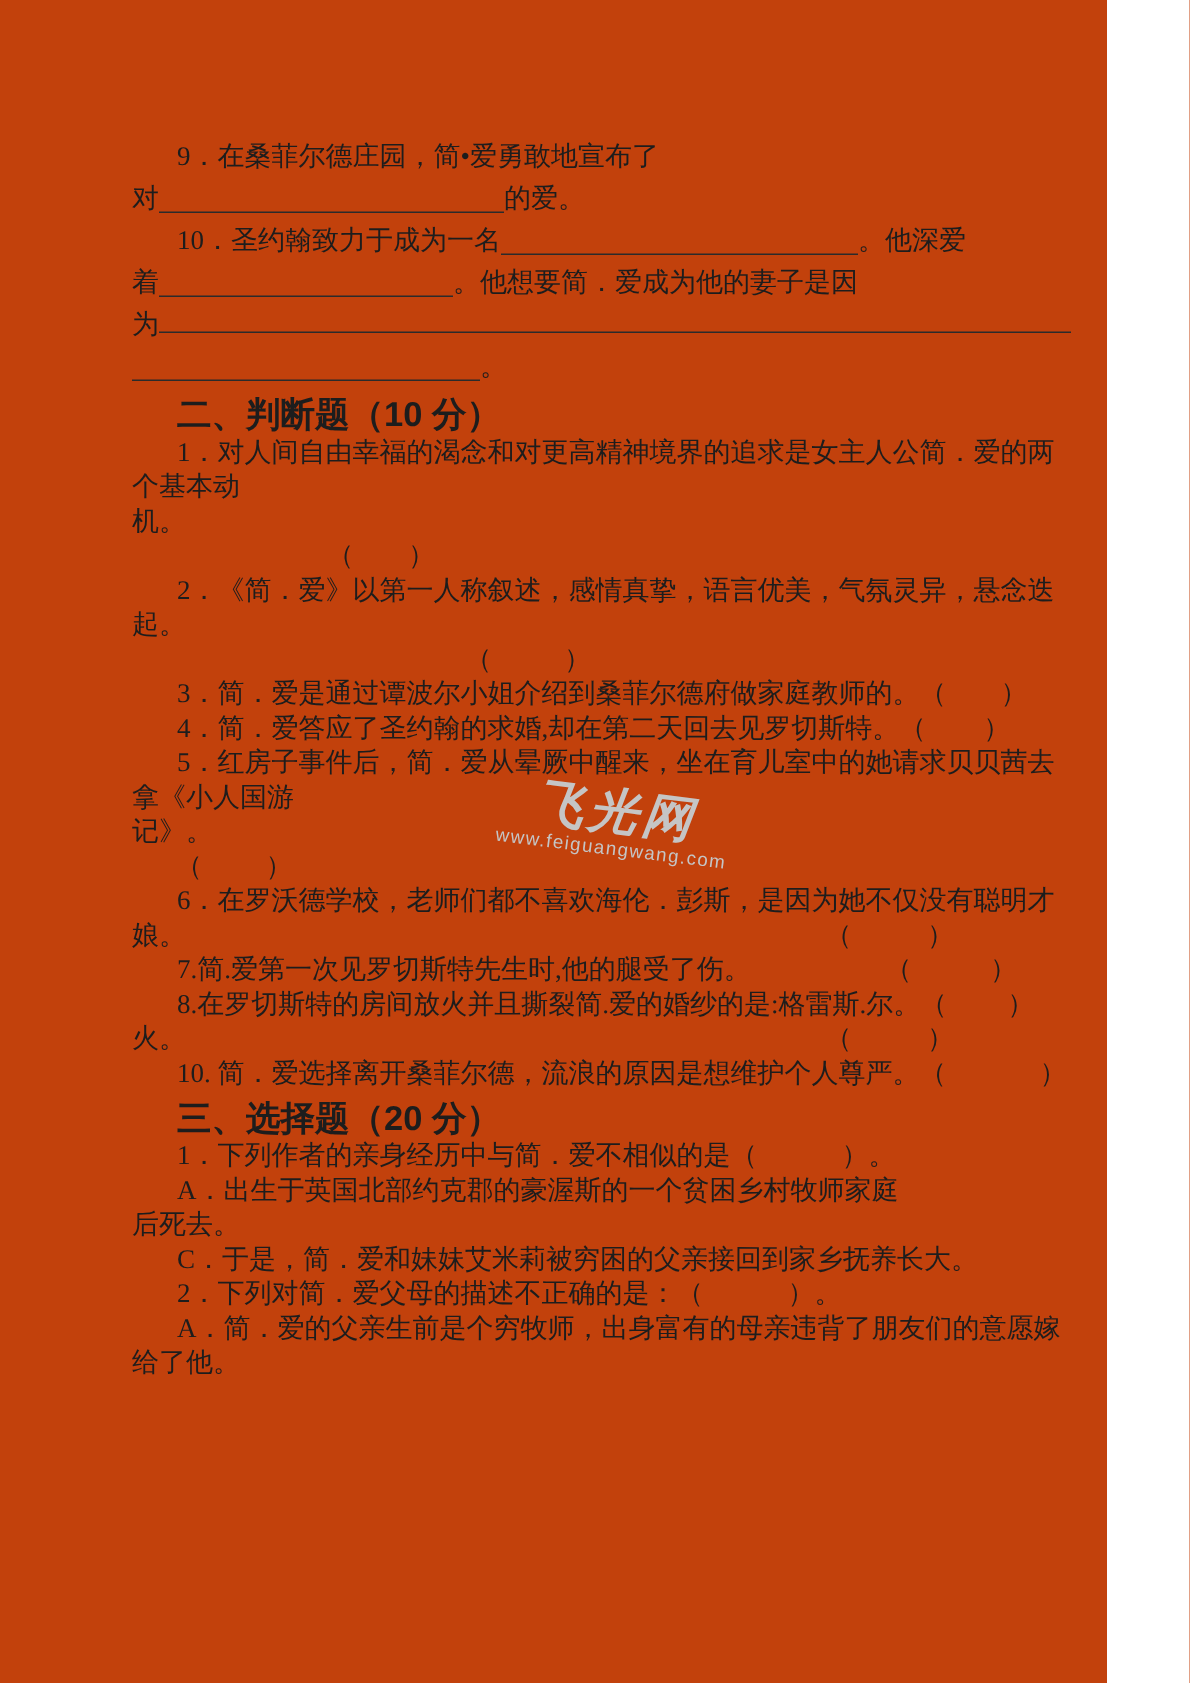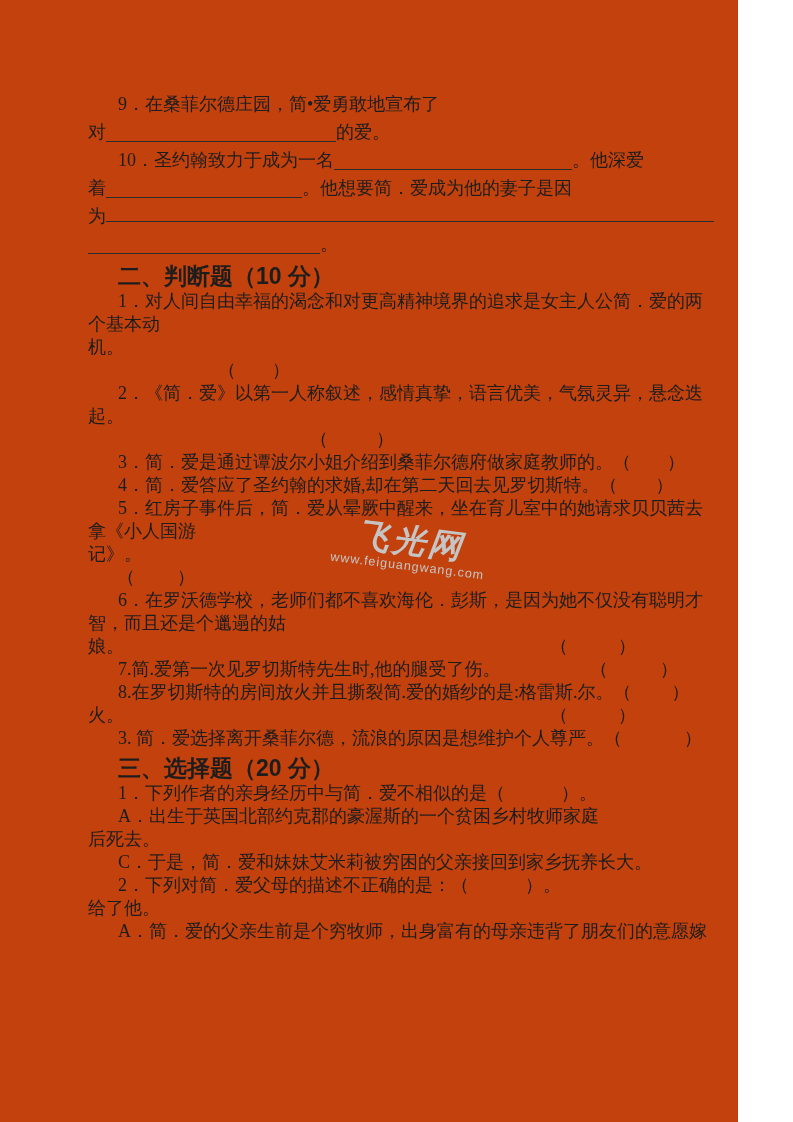--- a/index.html
+++ b/index.html
@@ -105,21 +105,20 @@
     <div class="line indent">5．红房子事件后，简．爱从晕厥中醒来，坐在育儿室中的她请求贝贝茜去</div>
     <div class="line">拿《小人国游</div>
     <div class="line">记》。</div>
     <div class="line"><span class="parens" style="margin-left:29px">
           <span>（</span>
           <span class="pgap" style="width:42px"></span>
           <span>）</span>
         </span></div>
 
     <div class="line indent">6．在罗沃德学校，老师们都不喜欢海伦．彭斯，是因为她不仅没有聪明才</div>
-    <div class="line">智，而且还是个邋遢的姑</div>
     <div class="line flexline">
         <span>娘。</span>
         <span class="parens ml-auto" style="margin-right:78px">
           <span>（</span>
           <span class="pgap" style="width:50px"></span>
           <span>）</span>
         </span>
       </div>
 
     <div class="line indent flexline">
@@ -139,21 +138,21 @@
 
     <div class="line flexline">
         <span>火。</span>
         <span class="parens ml-auto" style="margin-right:78px">
           <span>（</span>
           <span class="pgap" style="width:50px"></span>
           <span>）</span>
         </span>
       </div>
 
-    <div class="line indent"><span>3. 简．爱选择离开桑菲尔德，流浪的原因是想维护个人尊严。</span><span class="parens">
+    <div class="line indent"><span>10. 简．爱选择离开桑菲尔德，流浪的原因是想维护个人尊严。</span><span class="parens">
           <span>（</span>
           <span class="pgap" style="width:62px"></span>
           <span>）</span>
         </span></div>
 
     <div class="sec-title">三、选择题（20 分）</div>
 
     <div class="line indent"><span>1．下列作者的亲身经历中与简．爱不相似的是</span><span class="parens">
           <span>（</span>
           <span class="pgap" style="width:56px"></span>
@@ -163,22 +162,22 @@
     <div class="line indent">A．出生于英国北部约克郡的豪渥斯的一个贫困乡村牧师家庭</div>
     <div class="line">后死去。</div>
     <div class="line indent">C．于是，简．爱和妹妹艾米莉被穷困的父亲接回到家乡抚养长大。</div>
 
     <div class="line indent"><span>2．下列对简．爱父母的描述不正确的是：</span><span class="parens">
           <span>（</span>
           <span class="pgap" style="width:56px"></span>
           <span>）</span>
         </span><span>。</span></div>
 
+    <div class="line indent">A．简．爱的父亲生前是个穷牧师，出身富有的母亲违背了朋友们的意愿嫁</div>
     <div class="line">给了他。</div>
-    <div class="line indent">A．简．爱的父亲生前是个穷牧师，出身富有的母亲违背了朋友们的意愿嫁</div>
 
   </div>
 
   <div class="watermark">
     <div class="wm-logo">飞光网</div>
     <div class="wm-url">www.feiguangwang.com</div>
   </div>
 
 </div>
 

